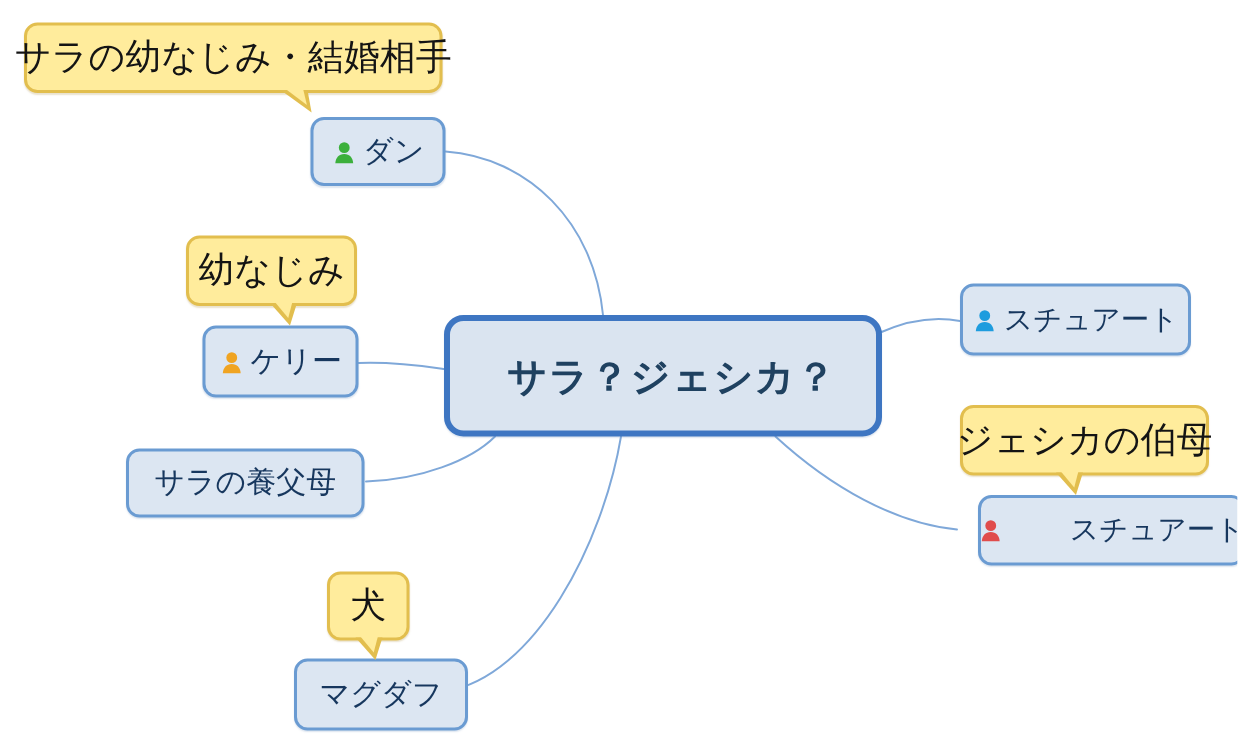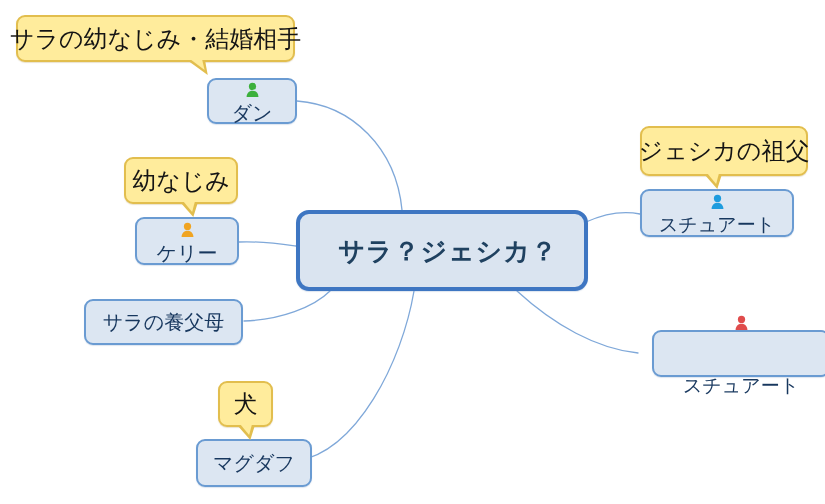--- a/index.html
+++ b/index.html
@@ -7,21 +7,20 @@
   .canvas{position:relative;width:825px;height:504px;background:#ffffff;overflow:hidden;}
   .links{position:absolute;left:0;top:0;width:825px;height:504px;z-index:1;}
   .links path{stroke:#7FA8D9;stroke-width:1.3;fill:none;stroke-linecap:round;}
 
   .node{
     position:absolute;z-index:2;box-sizing:border-box;
     background:#DCE6F2;border:2px solid #6A9BD2;border-radius:9px;
     display:flex;align-items:center;justify-content:center;gap:4px;
     color:#17375E;font-size:20px;line-height:1;padding:0 8px;
     box-shadow:0 1px 1px rgba(120,150,190,.25);
-    flex-direction:column;
   }
   .node .label{white-space:nowrap;}
   .node.central{
     background:#DAE4F0;border:4px solid #3E76C2;border-radius:13px;
     font-size:26px;font-weight:bold;color:#1F4160;letter-spacing:1px;
   }
   .person-icon{display:inline-flex;width:17px;height:17px;flex:0 0 auto;margin-top:2px;}
   .person-icon svg{width:100%;height:100%;}
 
   .callout{
@@ -57,22 +56,22 @@
     <path d="M586,222 C606,213 625,211 640,214"></path>
     <path d="M517,291 C554,325 597,349 638,353"></path>
   </svg>
 
   <div class="callout" style="left:16px;top:15px;width:279px;height:47px;--tail-x:169px;--tail-skew:38deg">サラの幼なじみ・結婚相手</div>
 
   <div class="callout" style="left:124px;top:157px;width:114px;height:47px;--tail-x:54px;--tail-skew:16deg">幼なじみ</div>
 
   <div class="callout" style="left:218px;top:381px;width:55px;height:46px;--tail-x:17px;--tail-skew:16deg">犬</div>
 
-  <div class="callout" style="left:640px;top:126px;width:168px;height:50px;--tail-x:62px;--tail-skew:16deg">ジェシカの祖父</div>
 
+  <div class="callout" style="left:640px;top:270px;width:166px;height:47px;--tail-x:62px;--tail-skew:16deg">ジェシカの伯母</div>
 
   <div class="node central" style="left:296px;top:210px;width:292px;height:81px;padding-left:20px;">
     <span class="label">サラ？ジェシカ？</span>
   </div>
 
   <div class="node" style="left:207px;top:78px;width:90px;height:46px;">
     <span class="person-icon" style="color: rgb(60, 176, 60);">
       <svg viewBox="0 0 16 16" fill="currentColor">
           <circle cx="8" cy="4.2" r="3.4"></circle>
           <path d="M8 8.2 C4.6 8.2 2.6 10.6 2.4 14 L13.6 14 C13.4 10.6 11.4 8.2 8 8.2 Z"></path>

